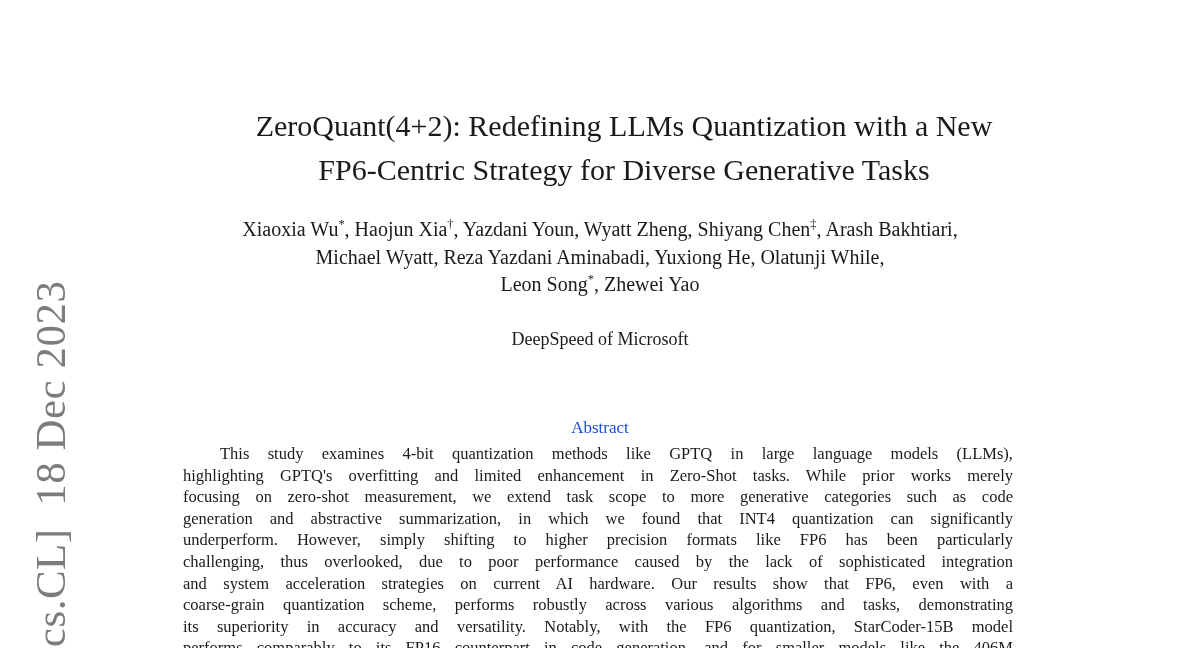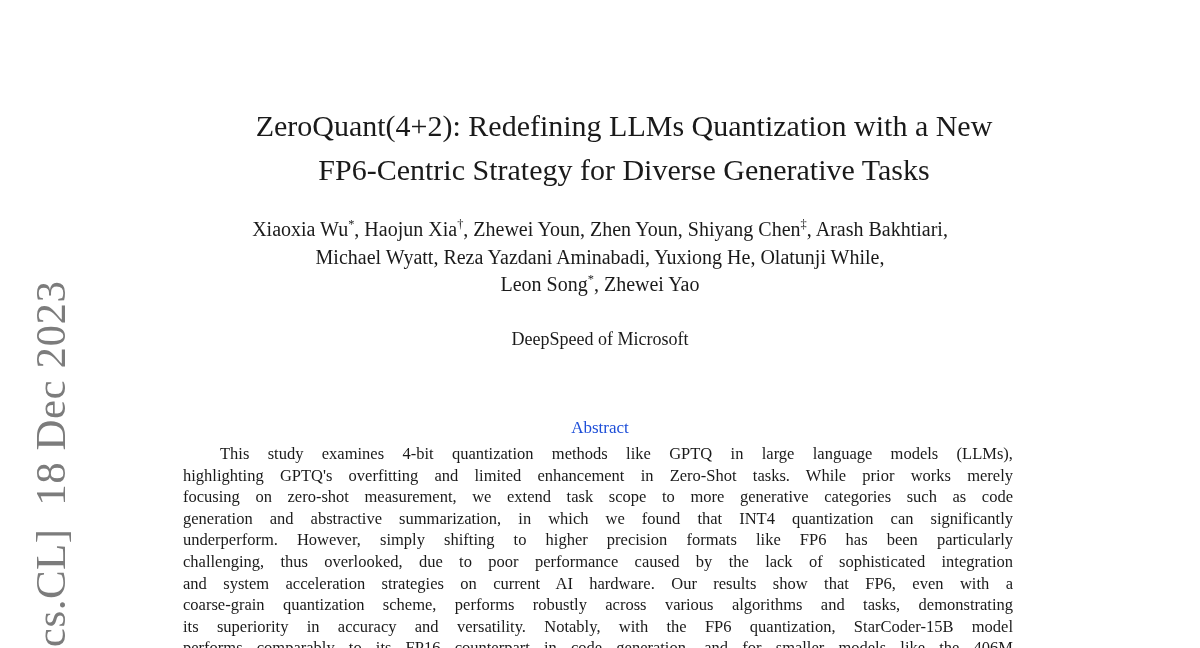--- a/index.html
+++ b/index.html
@@ -102,21 +102,21 @@
 <div class="page">
 
   <div class="watermark">[cs.CL]  18 Dec 2023</div>
 
   <h1 class="title">
     <span class="tline">ZeroQuant(4+2): Redefining LLMs Quantization with a New</span>
     <span class="tline">FP6-Centric Strategy for Diverse Generative Tasks</span>
   </h1>
 
   <div class="authors" id="authors">
-      <div><span>Xiaoxia Wu</span><sup>*</sup>, <span>Haojun Xia</span><sup>†</sup>, <span>Zhewei Youn</span>, <span>Zhen Youn</span>, <span>Shiyang Chen</span><sup>‡</sup>, <span>Arash Bakhtiari</span>, </div>
+      <div><span>Xiaoxia Wu</span><sup>*</sup>, <span>Haojun Xia</span><sup>†</sup>, <span>Yazdani Youn</span>, <span>Wyatt Zheng</span>, <span>Shiyang Chen</span><sup>‡</sup>, <span>Arash Bakhtiari</span>, </div>
       <div><span>Michael Wyatt</span>, <span>Reza Yazdani Aminabadi</span>, <span>Yuxiong He</span>, <span>Olatunji While</span>, </div>
       <div><span>Leon Song</span><sup>*</sup>, <span>Zhewei Yao</span></div>
     </div>
 
   <div class="affiliation">DeepSpeed of Microsoft</div>
 
   <div class="abs-heading">Abstract</div>
 
   <div class="abs-body" id="abstract-body">
       <div class="abs-line first">This study examines 4-bit quantization methods like GPTQ in large language models (LLMs),</div>

